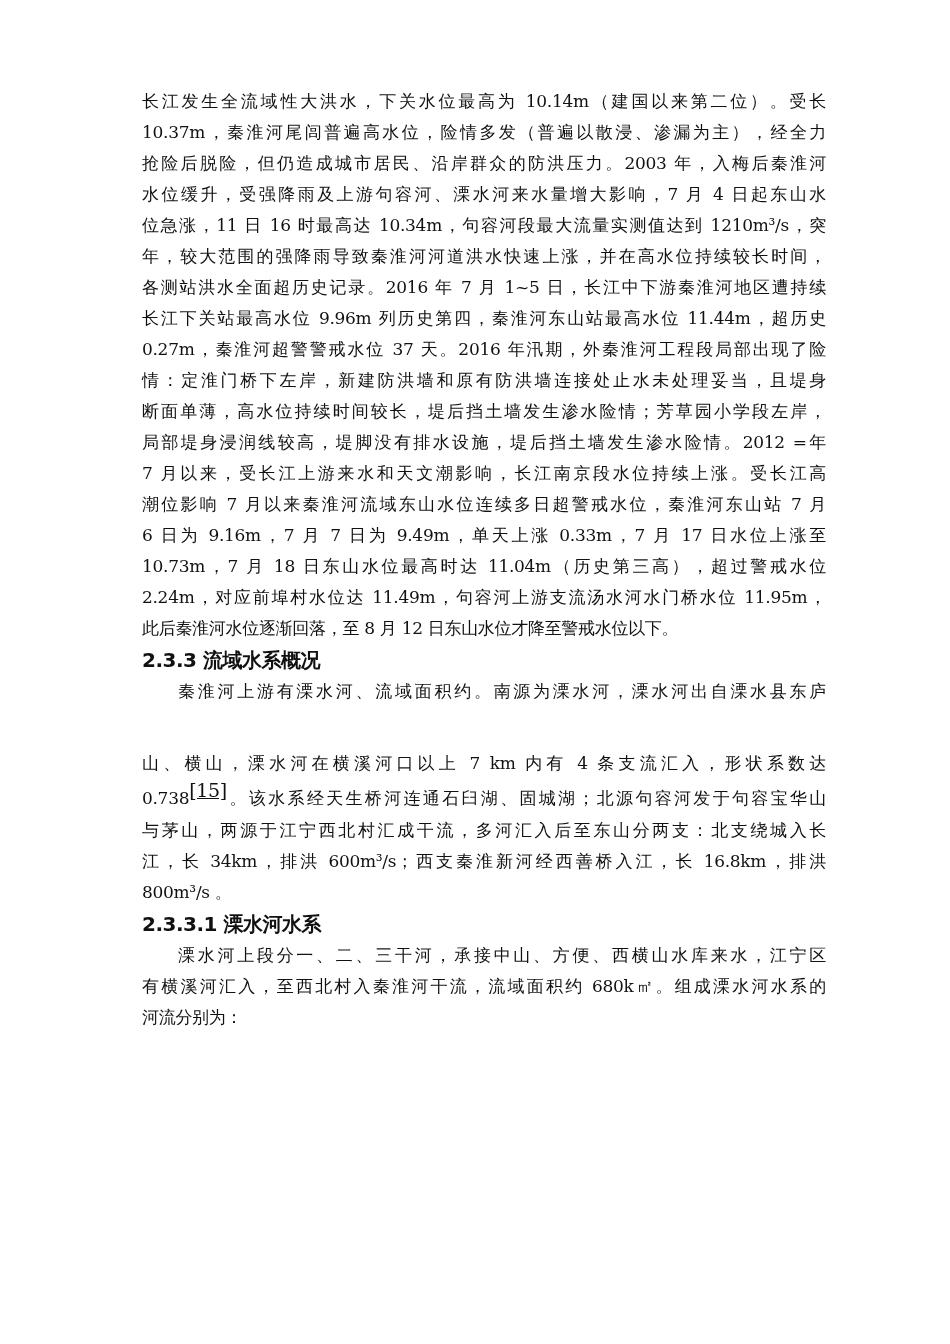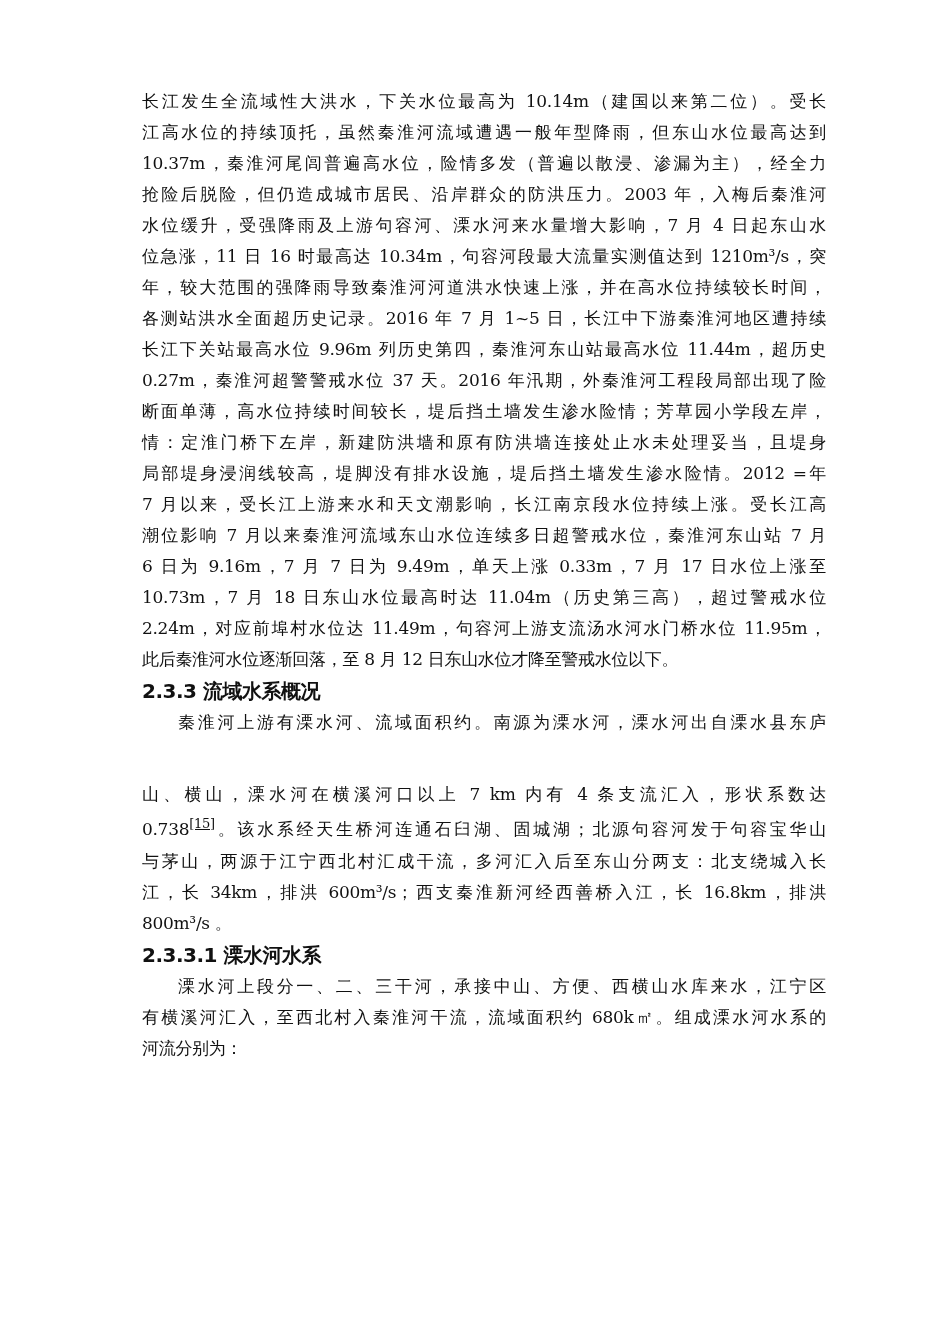--- a/index.html
+++ b/index.html
@@ -5,39 +5,38 @@
   html, body { margin: 0; padding: 0; background: #ffffff; }
   body { width: 950px; height: 1344px; position: relative; overflow: hidden;
          font-family: "DejaVu Serif", "Liberation Serif", serif; color: #111; }
   .page { position: absolute; left: 142px; top: 86px; width: 684px; }
   .line { height: 31px; line-height: 31px; font-size: 17px; white-space: nowrap;
           text-align: justify; text-align-last: justify; letter-spacing: -0.3px; }
   .line.last { text-align-last: left; }
   .indent { padding-left: 36px; }
   .heading { height: 32px; line-height: 32px; font-size: 20px; font-weight: bold;
              font-family: "DejaVu Sans", "Liberation Sans", sans-serif; letter-spacing: -0.5px; }
-  sup { font-size: 13px; line-height: 0; vertical-align: 7px; text-decoration: underline; }
+  sup { font-size: 19px; line-height: 0; vertical-align: 7px; text-decoration: underline; }
 </style>
 </head>
 <body>
 
 <div class="page">
   <div>
     <div class="line">长江发生全流域性大洪水，下关水位最高为  10.14m（建国以来第二位）。受长</div>
-    <div class="line">江高水位的持续顶托，虽然秦淮河流域遭遇一般年型降雨，但东山水位最高达到</div>
     <div class="line">10.37m，秦淮河尾闾普遍高水位，险情多发（普遍以散浸、渗漏为主），经全力</div>
     <div class="line">抢险后脱险，但仍造成城市居民、沿岸群众的防洪压力。2003 年，入梅后秦淮河</div>
     <div class="line">水位缓升，受强降雨及上游句容河、溧水河来水量增大影响，7 月 4 日起东山水</div>
     <div class="line">位急涨，11 日 16 时最高达 10.34m，句容河段最大流量实测值达到 1210m³/s，突</div>
     <div class="line">年，较大范围的强降雨导致秦淮河河道洪水快速上涨，并在高水位持续较长时间，</div>
     <div class="line">各测站洪水全面超历史记录。2016 年 7 月 1~5 日，长江中下游秦淮河地区遭持续</div>
     <div class="line">长江下关站最高水位 9.96m 列历史第四，秦淮河东山站最高水位 11.44m，超历史</div>
     <div class="line">0.27m，秦淮河超警警戒水位 37 天。2016 年汛期，外秦淮河工程段局部出现了险</div>
+    <div class="line">情：定淮门桥下左岸，新建防洪墙和原有防洪墙连接处止水未处理妥当，且堤身</div>
     <div class="line">断面单薄，高水位持续时间较长，堤后挡土墙发生渗水险情；芳草园小学段左岸，</div>
-    <div class="line">情：定淮门桥下左岸，新建防洪墙和原有防洪墙连接处止水未处理妥当，且堤身</div>
     <div class="line">局部堤身浸润线较高，堤脚没有排水设施，堤后挡土墙发生渗水险情。2012 =年</div>
     <div class="line">7 月以来，受长江上游来水和天文潮影响，长江南京段水位持续上涨。受长江高</div>
     <div class="line">潮位影响 7 月以来秦淮河流域东山水位连续多日超警戒水位，秦淮河东山站 7 月</div>
     <div class="line">6 日为 9.16m，7 月 7 日为 9.49m，单天上涨 0.33m，7 月 17 日水位上涨至</div>
     <div class="line">10.73m，7 月 18 日东山水位最高时达 11.04m（历史第三高），超过警戒水位</div>
     <div class="line">2.24m，对应前埠村水位达 11.49m，句容河上游支流汤水河水门桥水位 11.95m，</div>
     <div class="line last">此后秦淮河水位逐渐回落，至 8 月 12 日东山水位才降至警戒水位以下。</div>
   </div>
 
   <div class="heading">2.3.3  流域水系概况</div>

